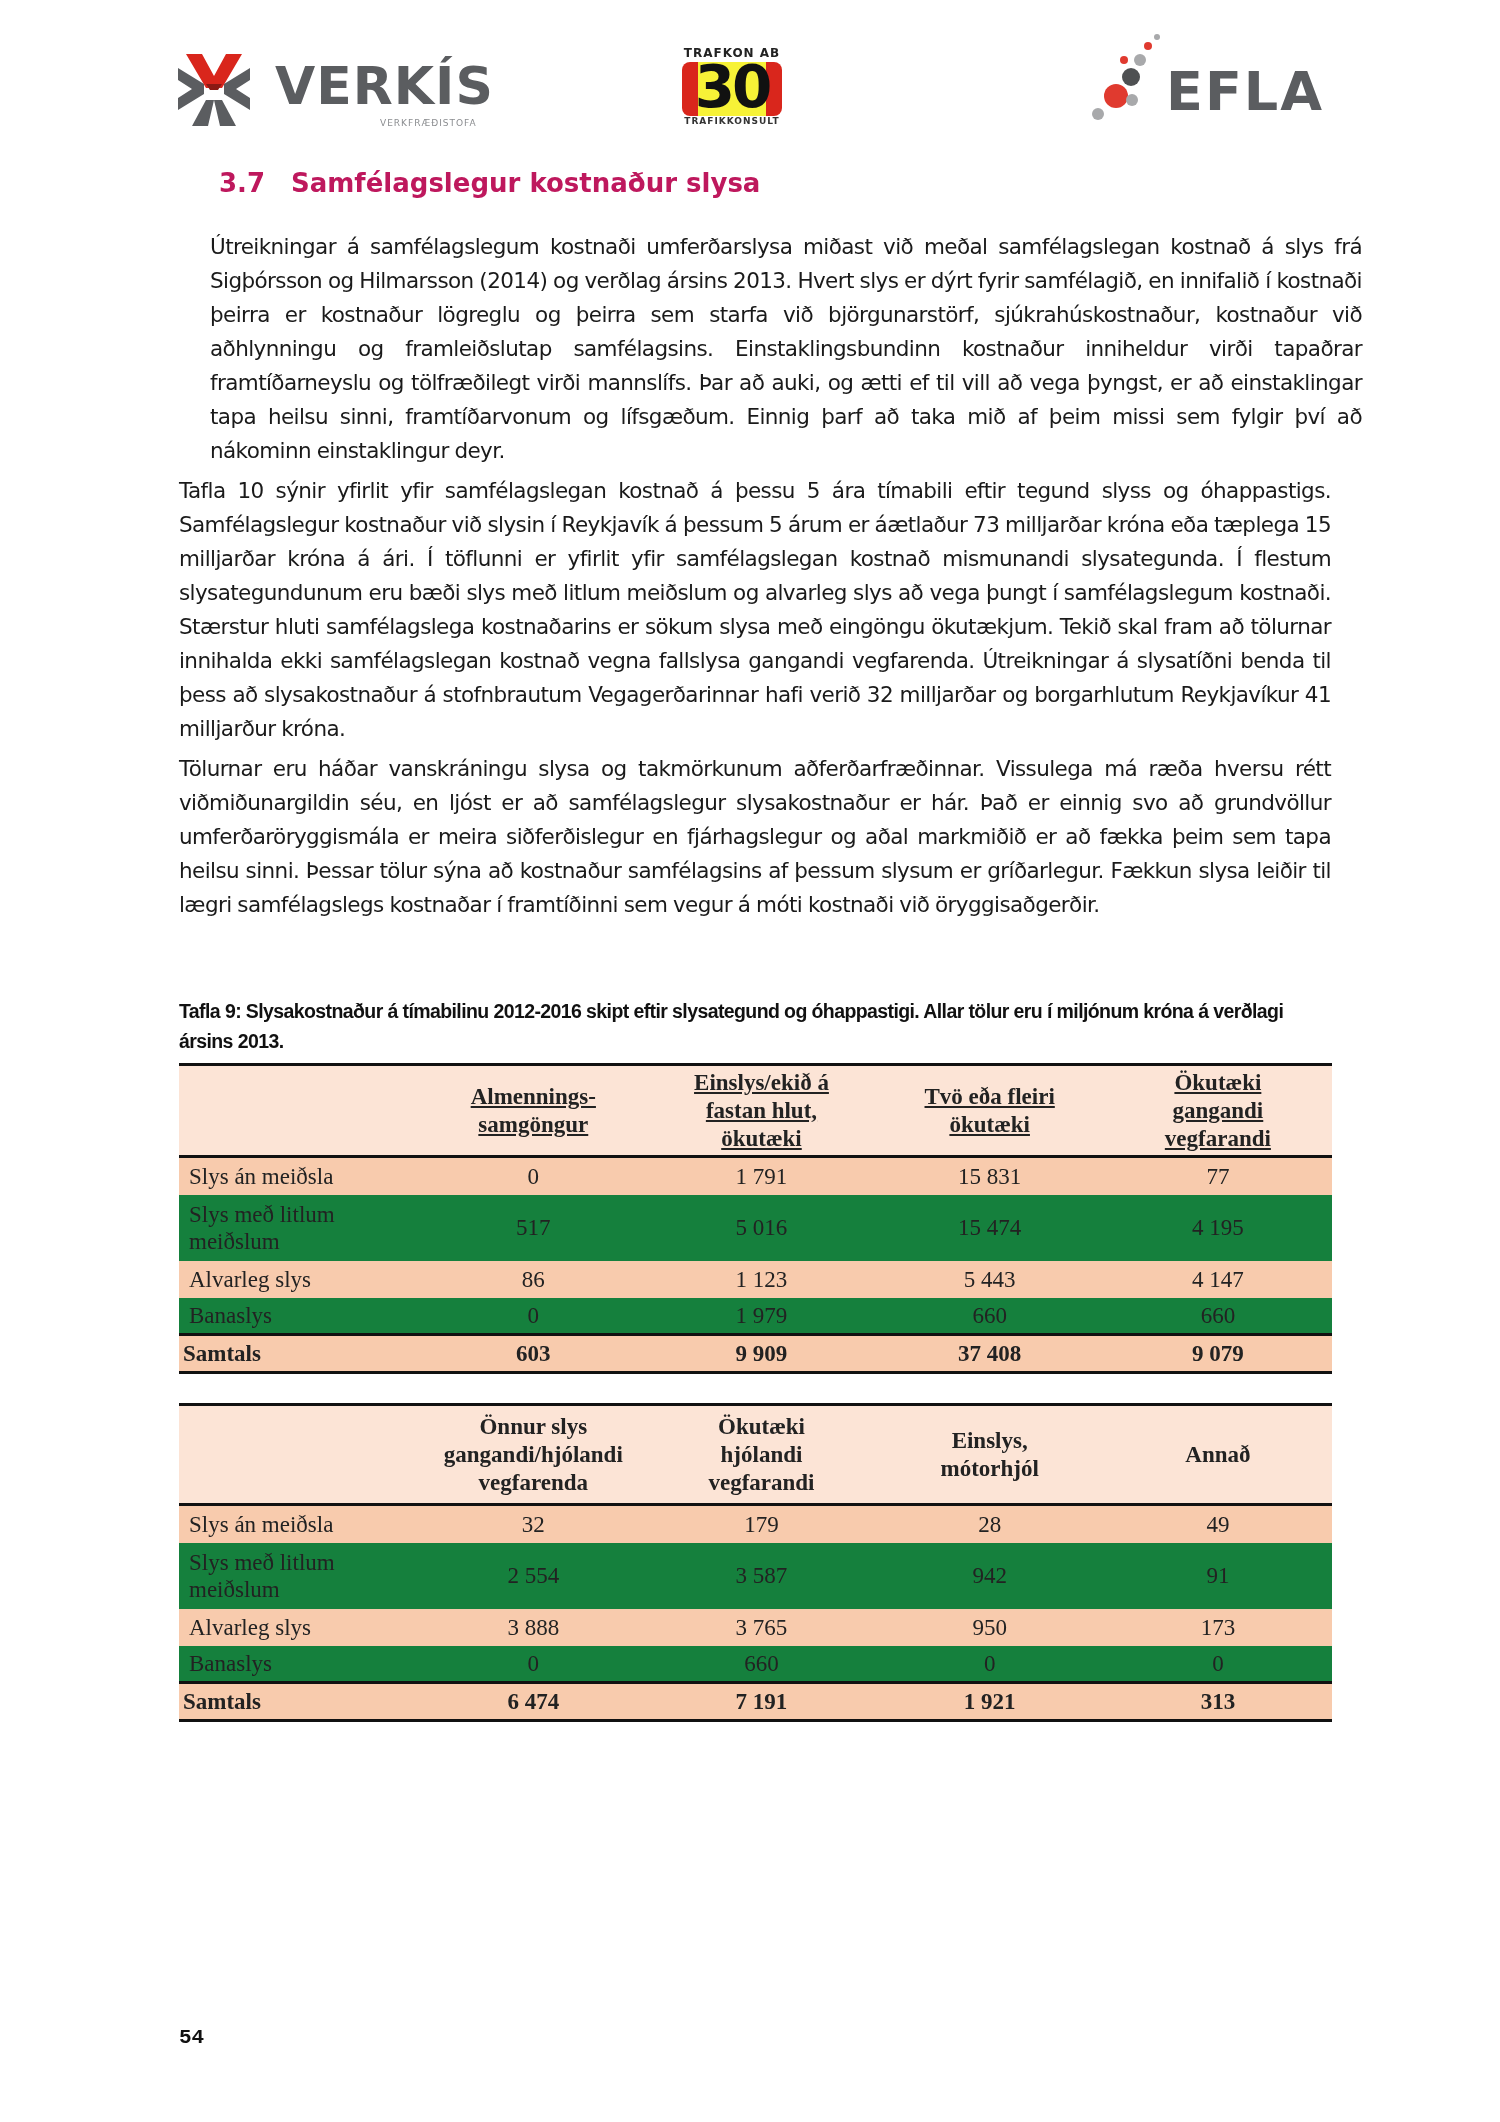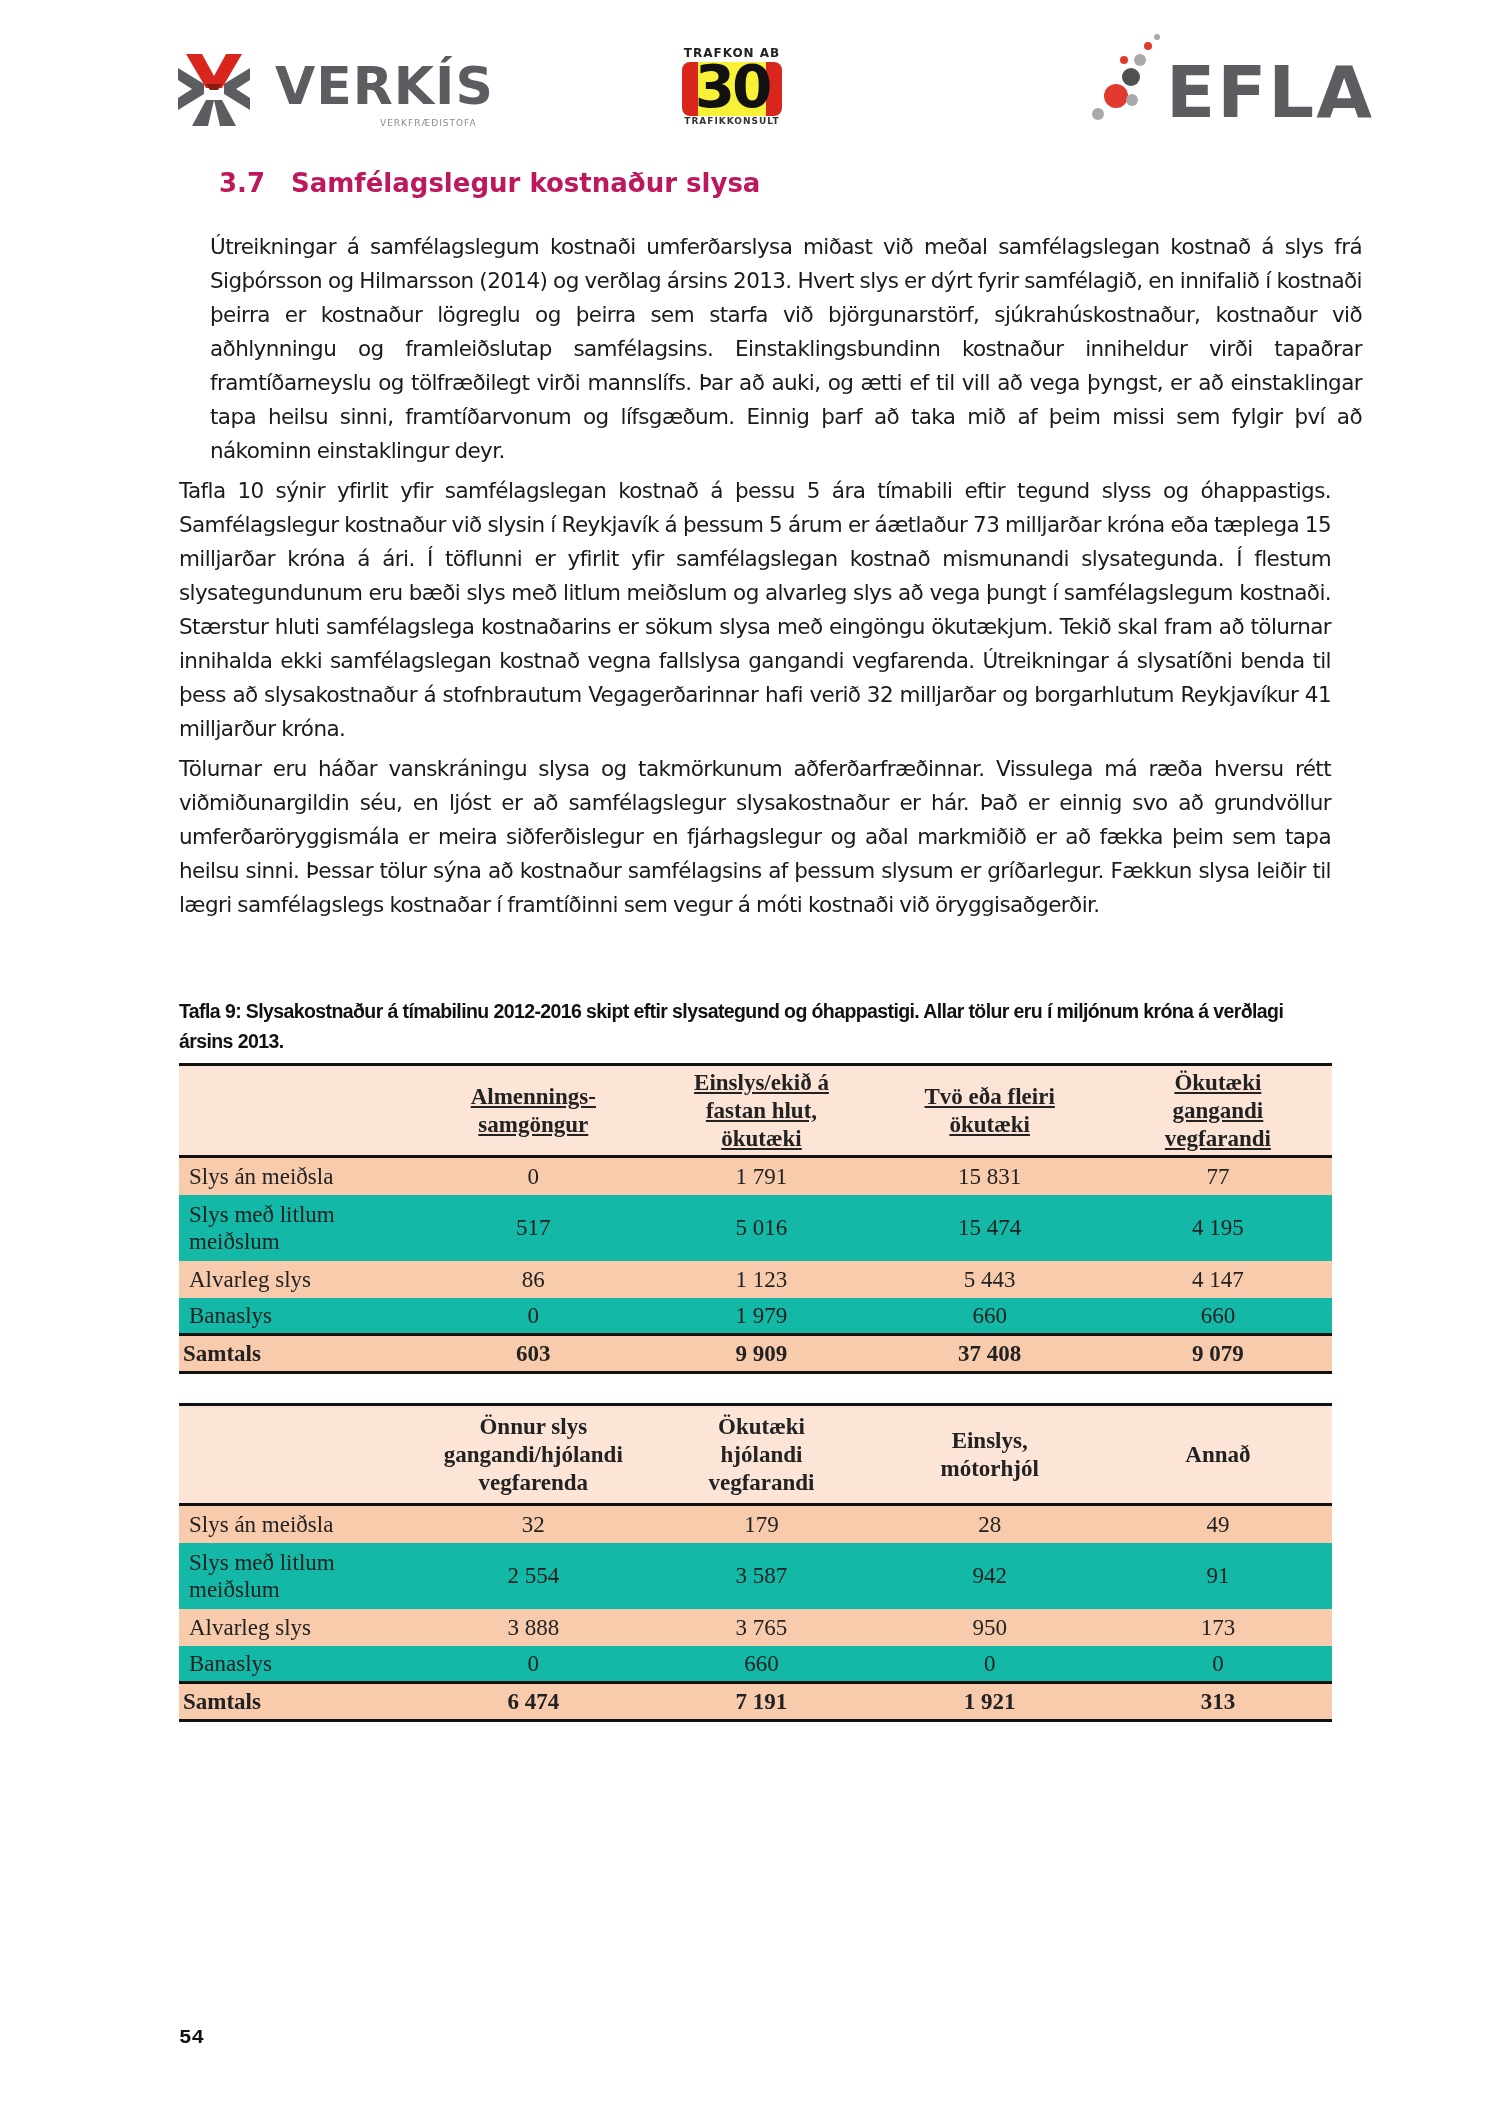--- a/index.html
+++ b/index.html
@@ -13,21 +13,21 @@
   .verkis .sub { position: absolute; left: 202px; top: 70px; font-family: "DejaVu Sans", sans-serif; font-size: 9px; letter-spacing: 1px; color: #8b8d90; }
 
   .trafkon { position: absolute; left: 676px; top: 4px; width: 112px; height: 86px; }
   .trafkon .band { position: absolute; left: 6px; top: 18px; width: 100px; height: 54px; background: linear-gradient(90deg, #d9261c 0 16%, #f7f237 16% 84%, #d9261c 84% 100%); border-radius: 8px; }
   .trafkon .top { position: absolute; left: 0; top: 2px; width: 112px; text-align: center; font-family: "DejaVu Sans", sans-serif; font-size: 12px; font-weight: bold; letter-spacing: 1px; color: #222; }
   .trafkon .num { position: absolute; left: 0; top: 10px; width: 112px; text-align: center; font-family: "DejaVu Sans", sans-serif; font-size: 58px; font-weight: bold; color: #111; line-height: 66px; letter-spacing: -3px; }
   .trafkon .bot { position: absolute; left: 0; top: 72px; width: 112px; text-align: center; font-family: "DejaVu Sans", sans-serif; font-size: 9px; font-weight: bold; letter-spacing: 1px; color: #333; }
 
   .efla { position: absolute; left: 1092px; top: 0; width: 240px; height: 90px; }
   .efla .dot { position: absolute; border-radius: 50%; }
-  .efla .word { position: absolute; left: 74px; top: 22px; font-family: "DejaVu Sans", sans-serif; font-size: 72px; font-weight: bold; color: #5b5d60; letter-spacing: 2px; line-height: 60px; }
+  .efla .word { position: absolute; left: 74px; top: 22px; font-family: "DejaVu Sans", sans-serif; font-size: 54px; font-weight: bold; color: #5b5d60; letter-spacing: 2px; line-height: 60px; }
 
   
   .heading { position: absolute; left: 179px; top: 168px; font-family: "DejaVu Sans", sans-serif; font-weight: bold; font-size: 26px; color: #be185d; white-space: nowrap; margin-left: 40px; }
   .heading .num { display: inline-block; width: 72px; }
 
   .para { position: absolute; left: 179px; width: 1152px; font-family: "DejaVu Sans", sans-serif; font-size: 21.5px; line-height: 34px; text-align: justify; color: #1a1a1a; margin: 0; letter-spacing: -0.6px; word-spacing: -0.5px; }
   .p1 { top: 230px; margin-left: 31px; }
   .p2 { top: 474px; }
   .p3 { top: 752px; }
 
@@ -36,21 +36,21 @@
   
   table.cost { position: absolute; left: 179px; width: 1153px; border-collapse: collapse; font-family: "Liberation Serif", serif; font-size: 23px; color: #222; table-layout: fixed; }
   table.cost col.c0 { width: 240px; }
   table.cost col.cn { width: 228px; }
   table.cost thead tr { background: #fce4d6; }
   table.cost thead th { font-weight: bold; text-align: center; line-height: 28px; padding: 6px 4px; vertical-align: middle; }
   table.cost thead { border-top: 3px solid #111; border-bottom: 3px solid #111; }
   table.cost td { text-align: center; line-height: 27px; padding: 2px 4px; vertical-align: middle; }
   table.cost td.lbl { text-align: left; padding-left: 10px; margin-top: 9px; }
   table.cost tr.dark { background: #f8cbad; }
-  table.cost tr.light { background: #14b8a6; }
+  table.cost tr.light { background: #15803d; }
   table.cost tr.total { background: #f8cbad; font-weight: bold; border-top: 3px solid #111; border-bottom: 3px solid #111; }
   table.cost tr.total td { padding: 3px 4px; }
   .t1 { top: 1063px; }
   .t2 { top: 1403px; }
 
   .pagenum { position: absolute; left: 179px; top: 2026px; font-family: Liberation Mono, monospace; font-weight: bold; font-size: 21px; color: #111; }
 </style>
 </head>
 <body>
 

